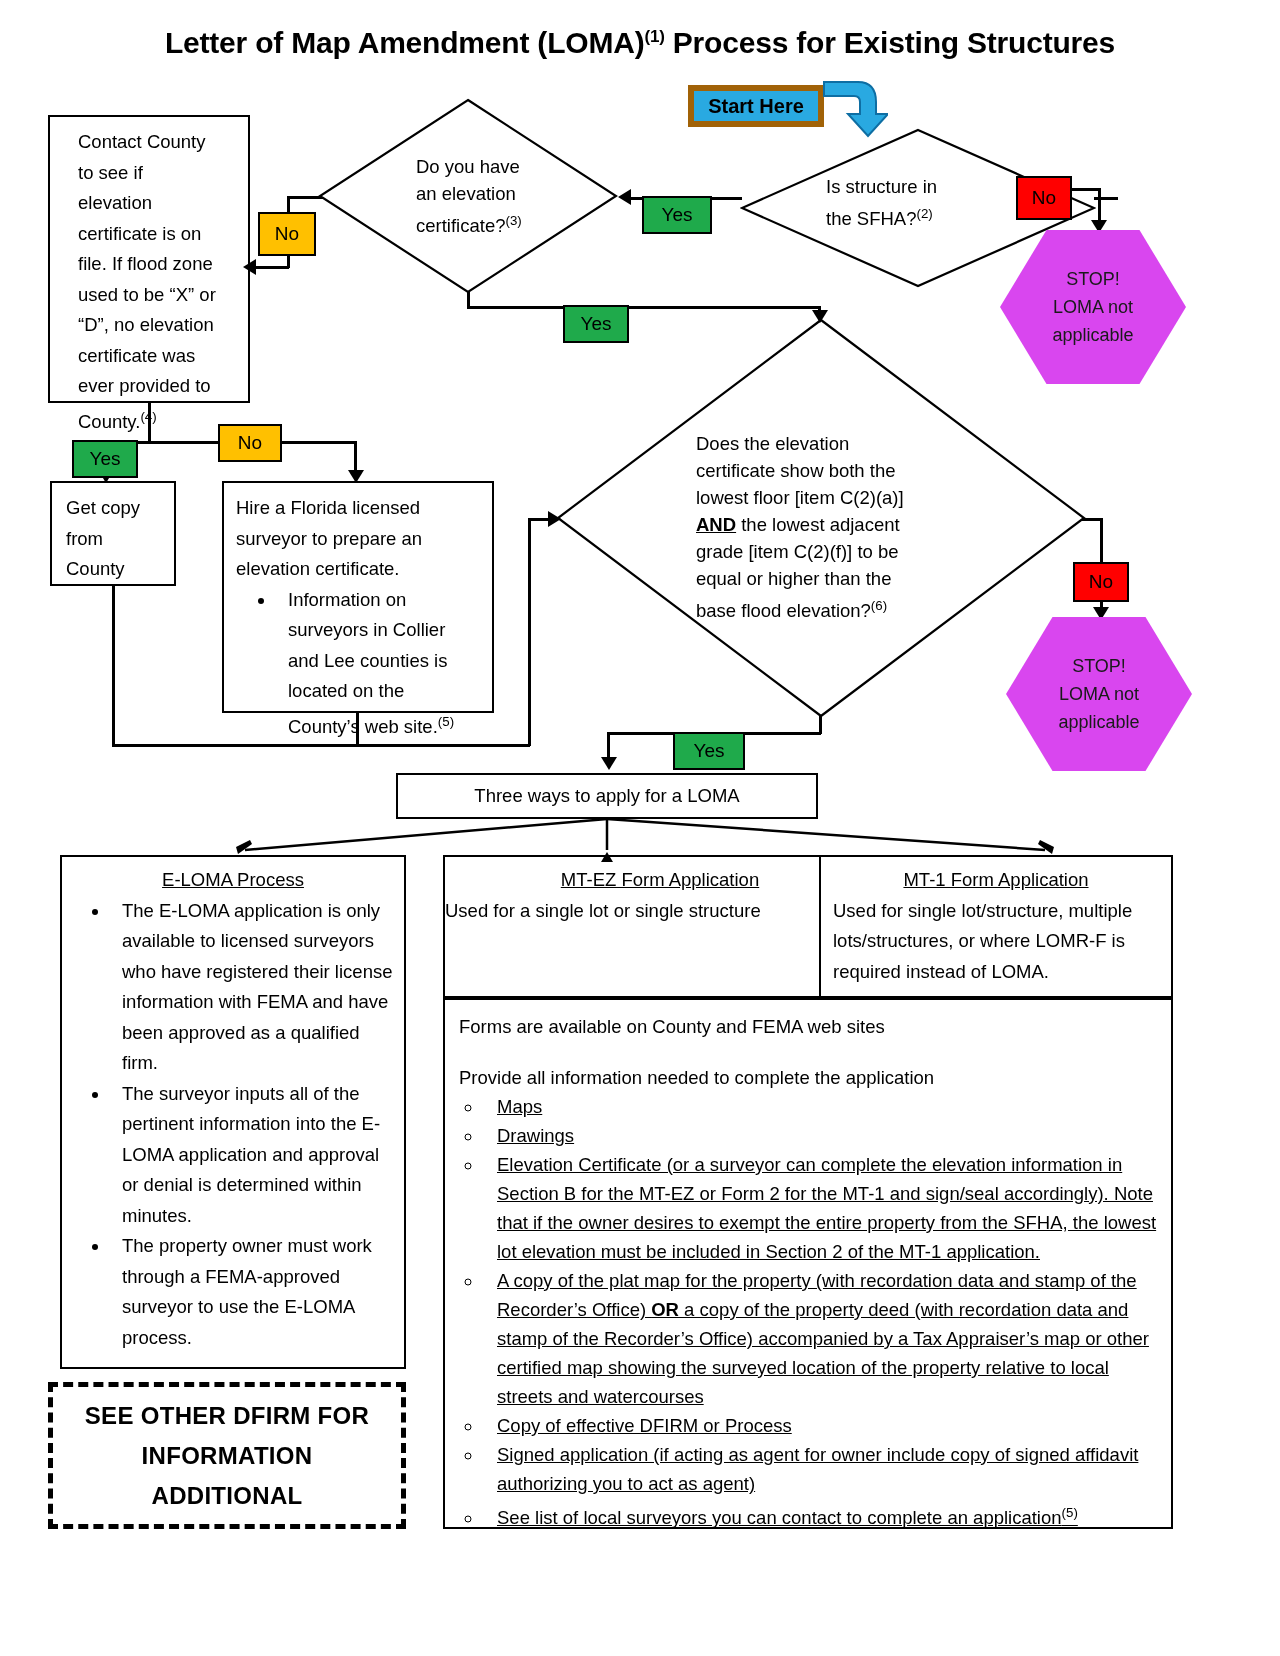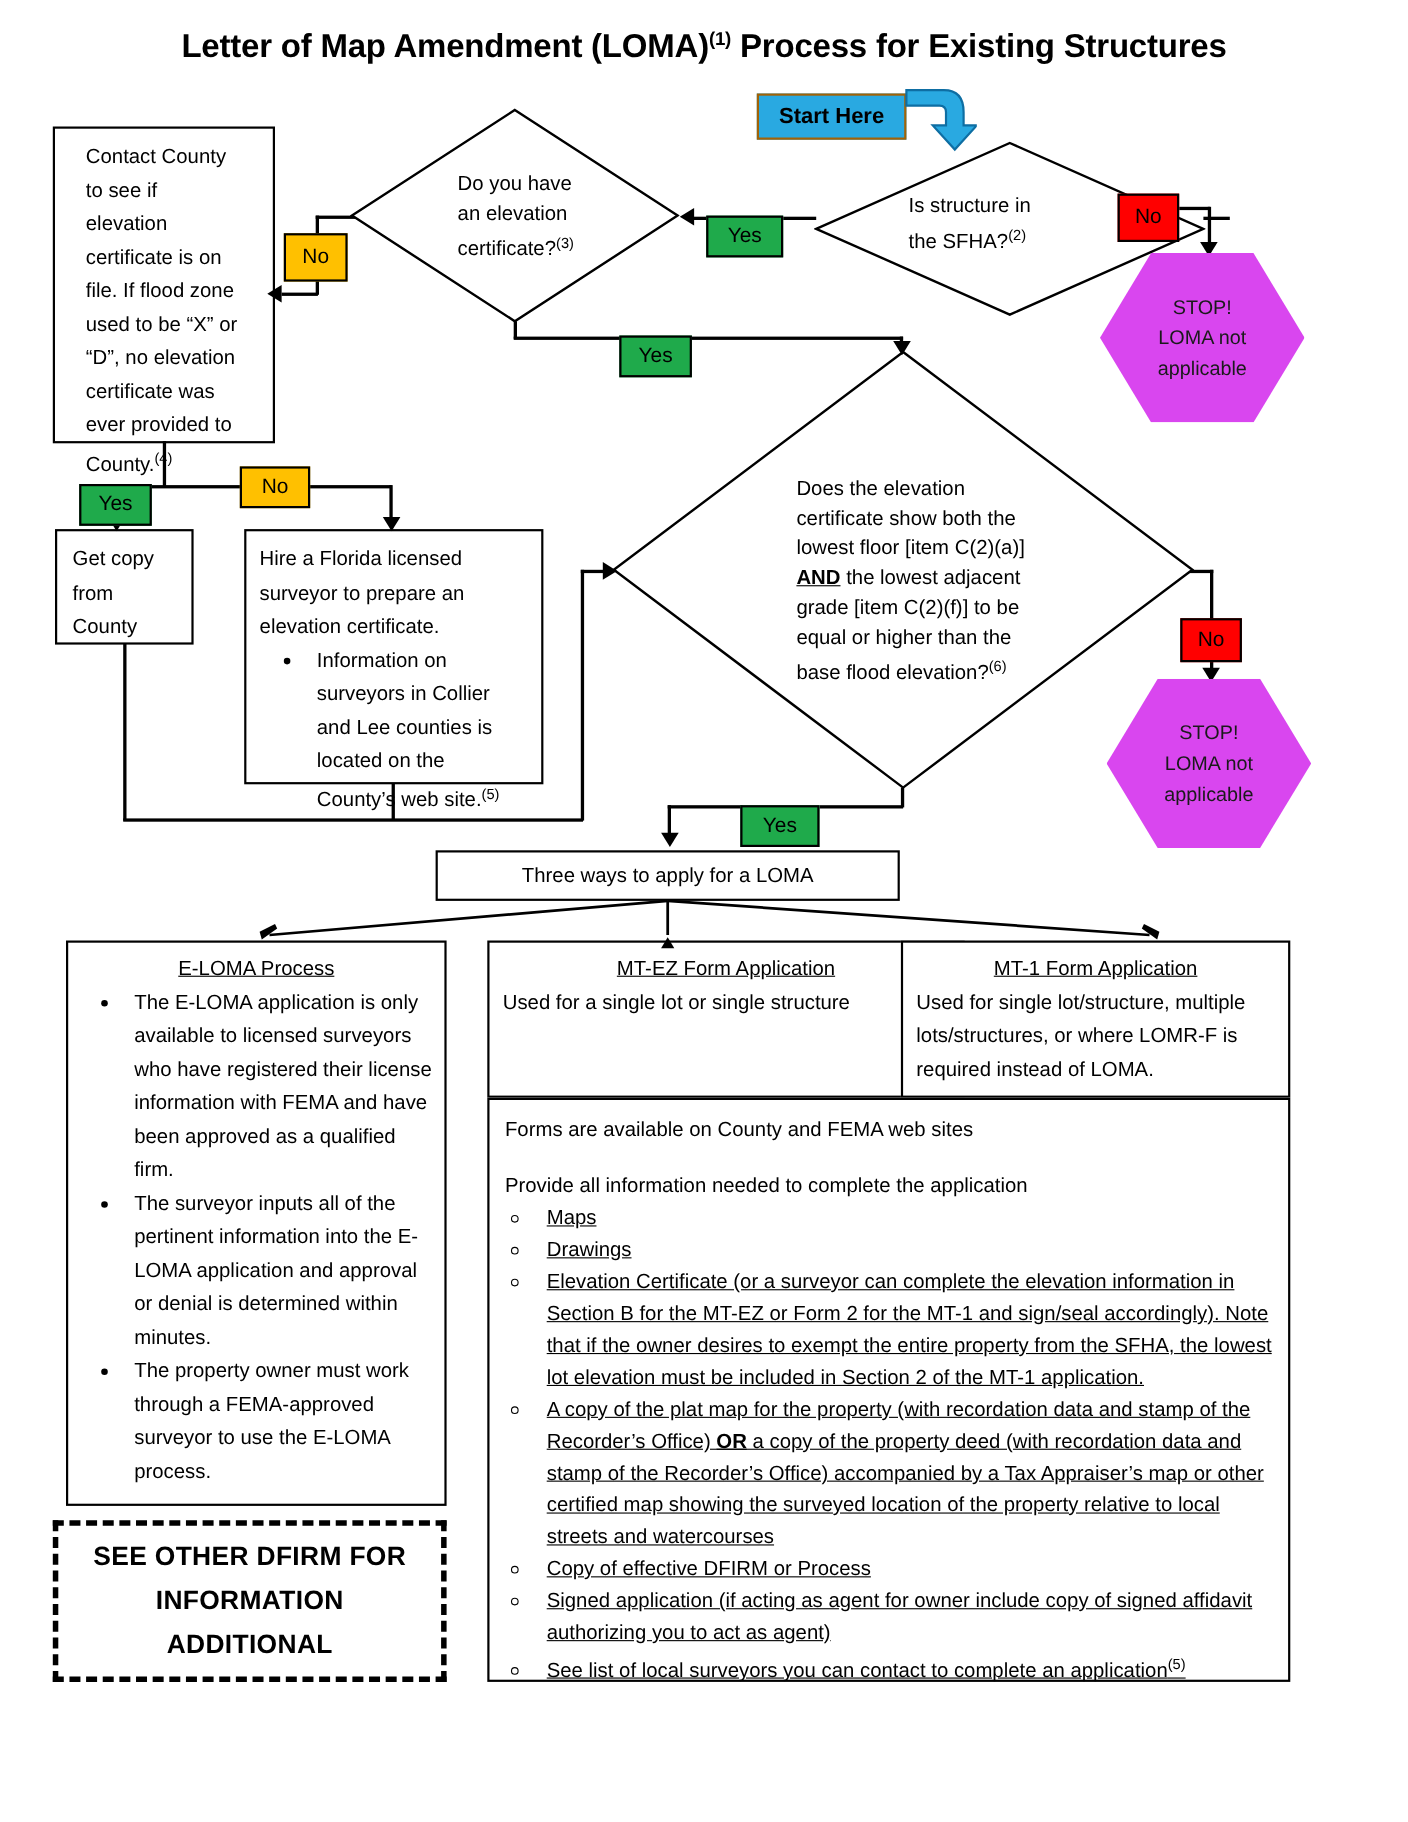--- a/index.html
+++ b/index.html
@@ -53,21 +53,21 @@
     z-index: 6;
   }
   .tag-yes { background: #1faa4b; margin-top: 16px; }
   .tag-no  { background: #ffc000; }
   .tag-nored { background: #ff0000; }
 
   .start {
     position: absolute;
     box-sizing: border-box;
     background: #29a9e1;
-    border: 2px solid #a16207;
+    border: 6px solid #a16207;
     display: flex;
     align-items: center;
     justify-content: center;
     font-weight: bold;
     font-size: 20px;
     z-index: 6;
   }
 
   .diamond {
     position: absolute;
@@ -176,21 +176,21 @@
       <div>Do you have</div>
       <div>an elevation</div>
       <div><span>certificate?</span><sup>(3)</sup></div>
     </div>
   </div>
 
   <div class="diamond" style="left:556px; top:318px; width:530px; height:400px;">
     <svg width="530" height="400" viewBox="0 0 530 400">
       <polygon points="265,2 528,200 265,398 2,200" fill="#ffffff" stroke="#000000" stroke-width="2.2"></polygon>
     </svg>
-    <div class="dtext" style="left:140px; top:112px; width:262px;margin-left:28px;">
+    <div class="dtext" style="left:140px; top:112px; width:262px;">
       <div>Does the elevation</div>
       <div>certificate show both the</div>
       <div>lowest floor [item C(2)(a)]</div>
       <div><u class="bld">AND</u><span> the lowest adjacent</span></div>
       <div>grade [item C(2)(f)] to be</div>
       <div>equal or higher than the</div>
       <div><span>base flood elevation?</span><sup>(6)</sup></div>
     </div>
   </div>
 
@@ -323,21 +323,21 @@
 
   <div class="box" style="left:60px; top:855px; width:346px; height:514px; padding:8px 8px;">
     <div class="ctr hdr-ul">E-LOMA Process</div>
     <ul class="bul">
       <li>The E-LOMA application is only available to licensed surveyors who have registered their license information with FEMA and have been approved as a qualified firm.</li>
       <li>The surveyor inputs all of the pertinent information into the E-LOMA application and approval or denial is determined within minutes.</li>
       <li>The property owner must work through a FEMA-approved surveyor to use the E-LOMA process.</li>
     </ul>
   </div>
 
-  <div class="box" style="left:443px; top:855px; width:434px; height:143px; padding:8px 12px;">
+  <div class="box" style="left:443px; top:855px; width:434px; height:143px; padding:8px 0;">
     <div class="ctr hdr-ul">MT-EZ Form Application</div>
     <div>Used for a single lot or single structure</div>
   </div>
 
   <div class="box" style="left:819px; top:855px; width:354px; height:143px; padding:8px 12px;">
     <div class="ctr hdr-ul">MT-1 Form Application</div>
     <div>Used for single lot/structure, multiple lots/structures, or where LOMR-F is required instead of LOMA.</div>
   </div>
 
   <div class="box" style="left:443px; top:998px; width:730px; height:531px; padding:12px 14px; line-height:29px;">

